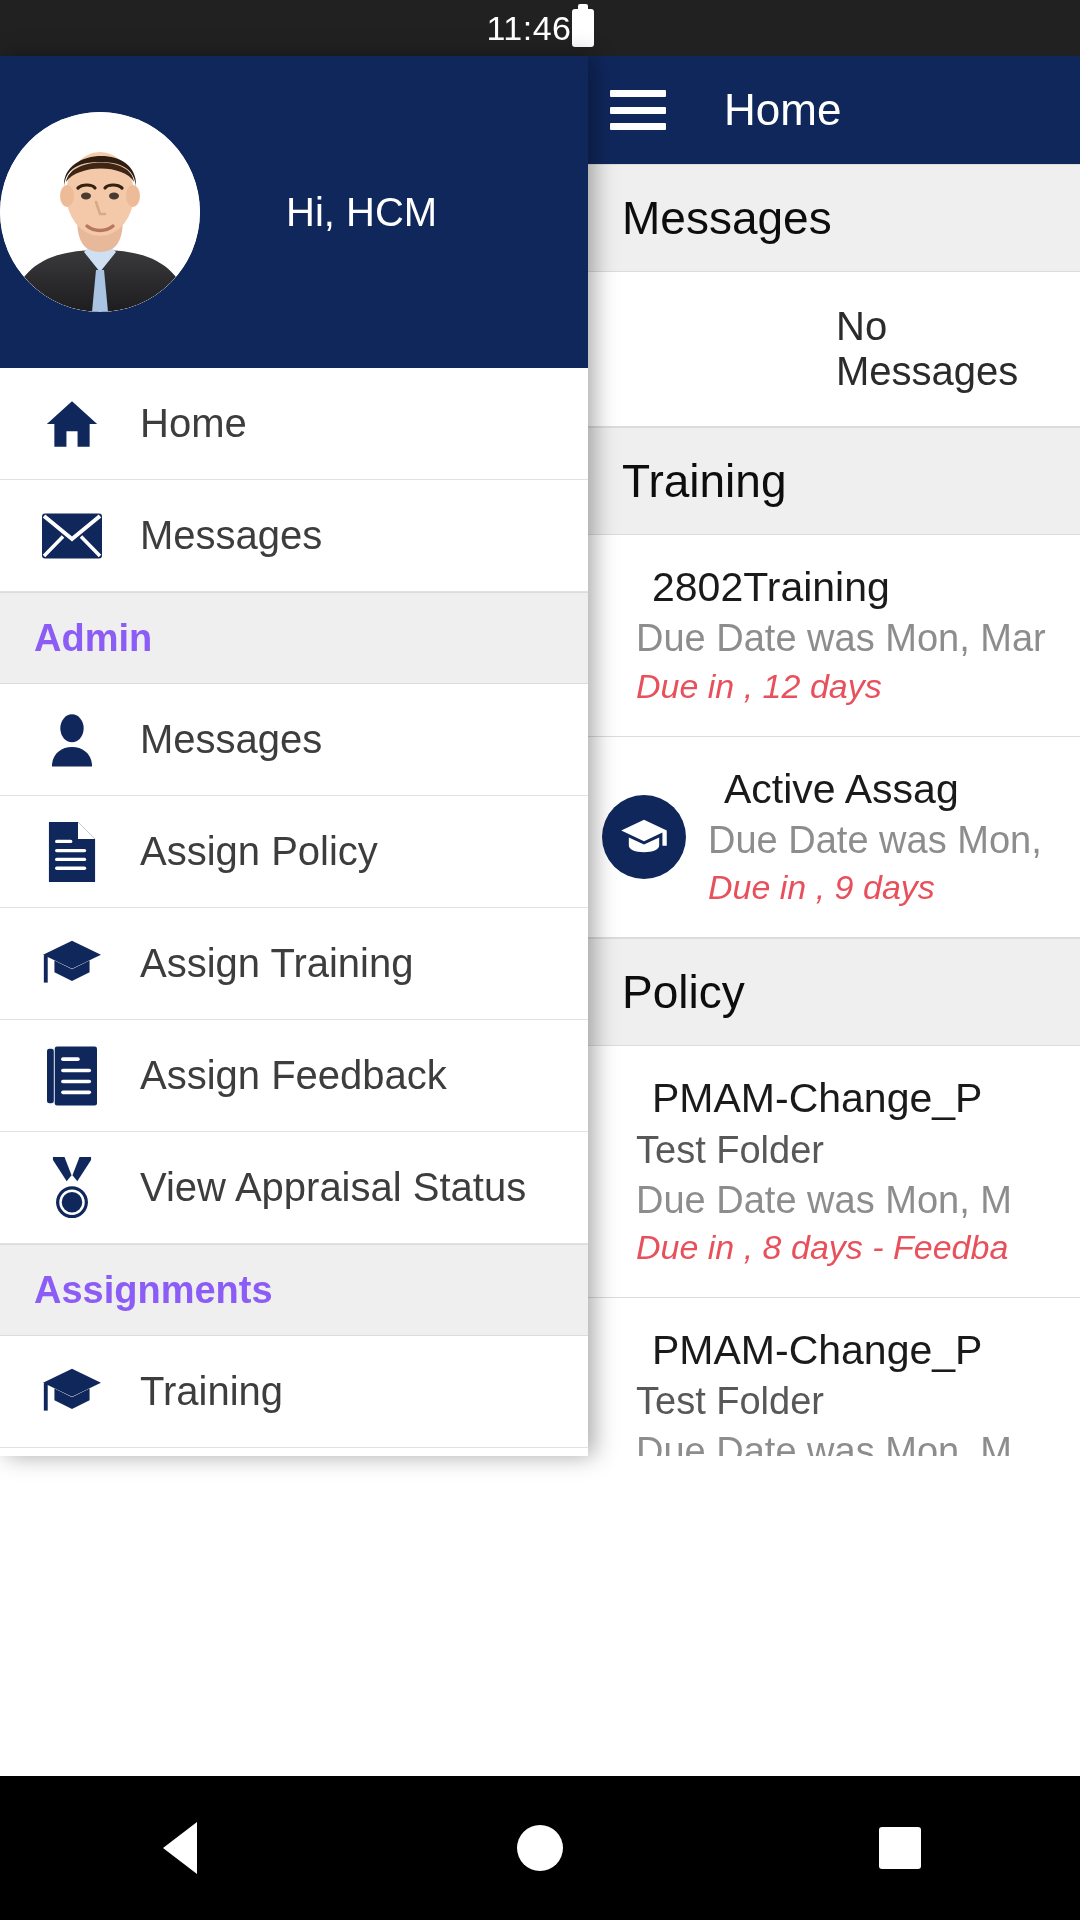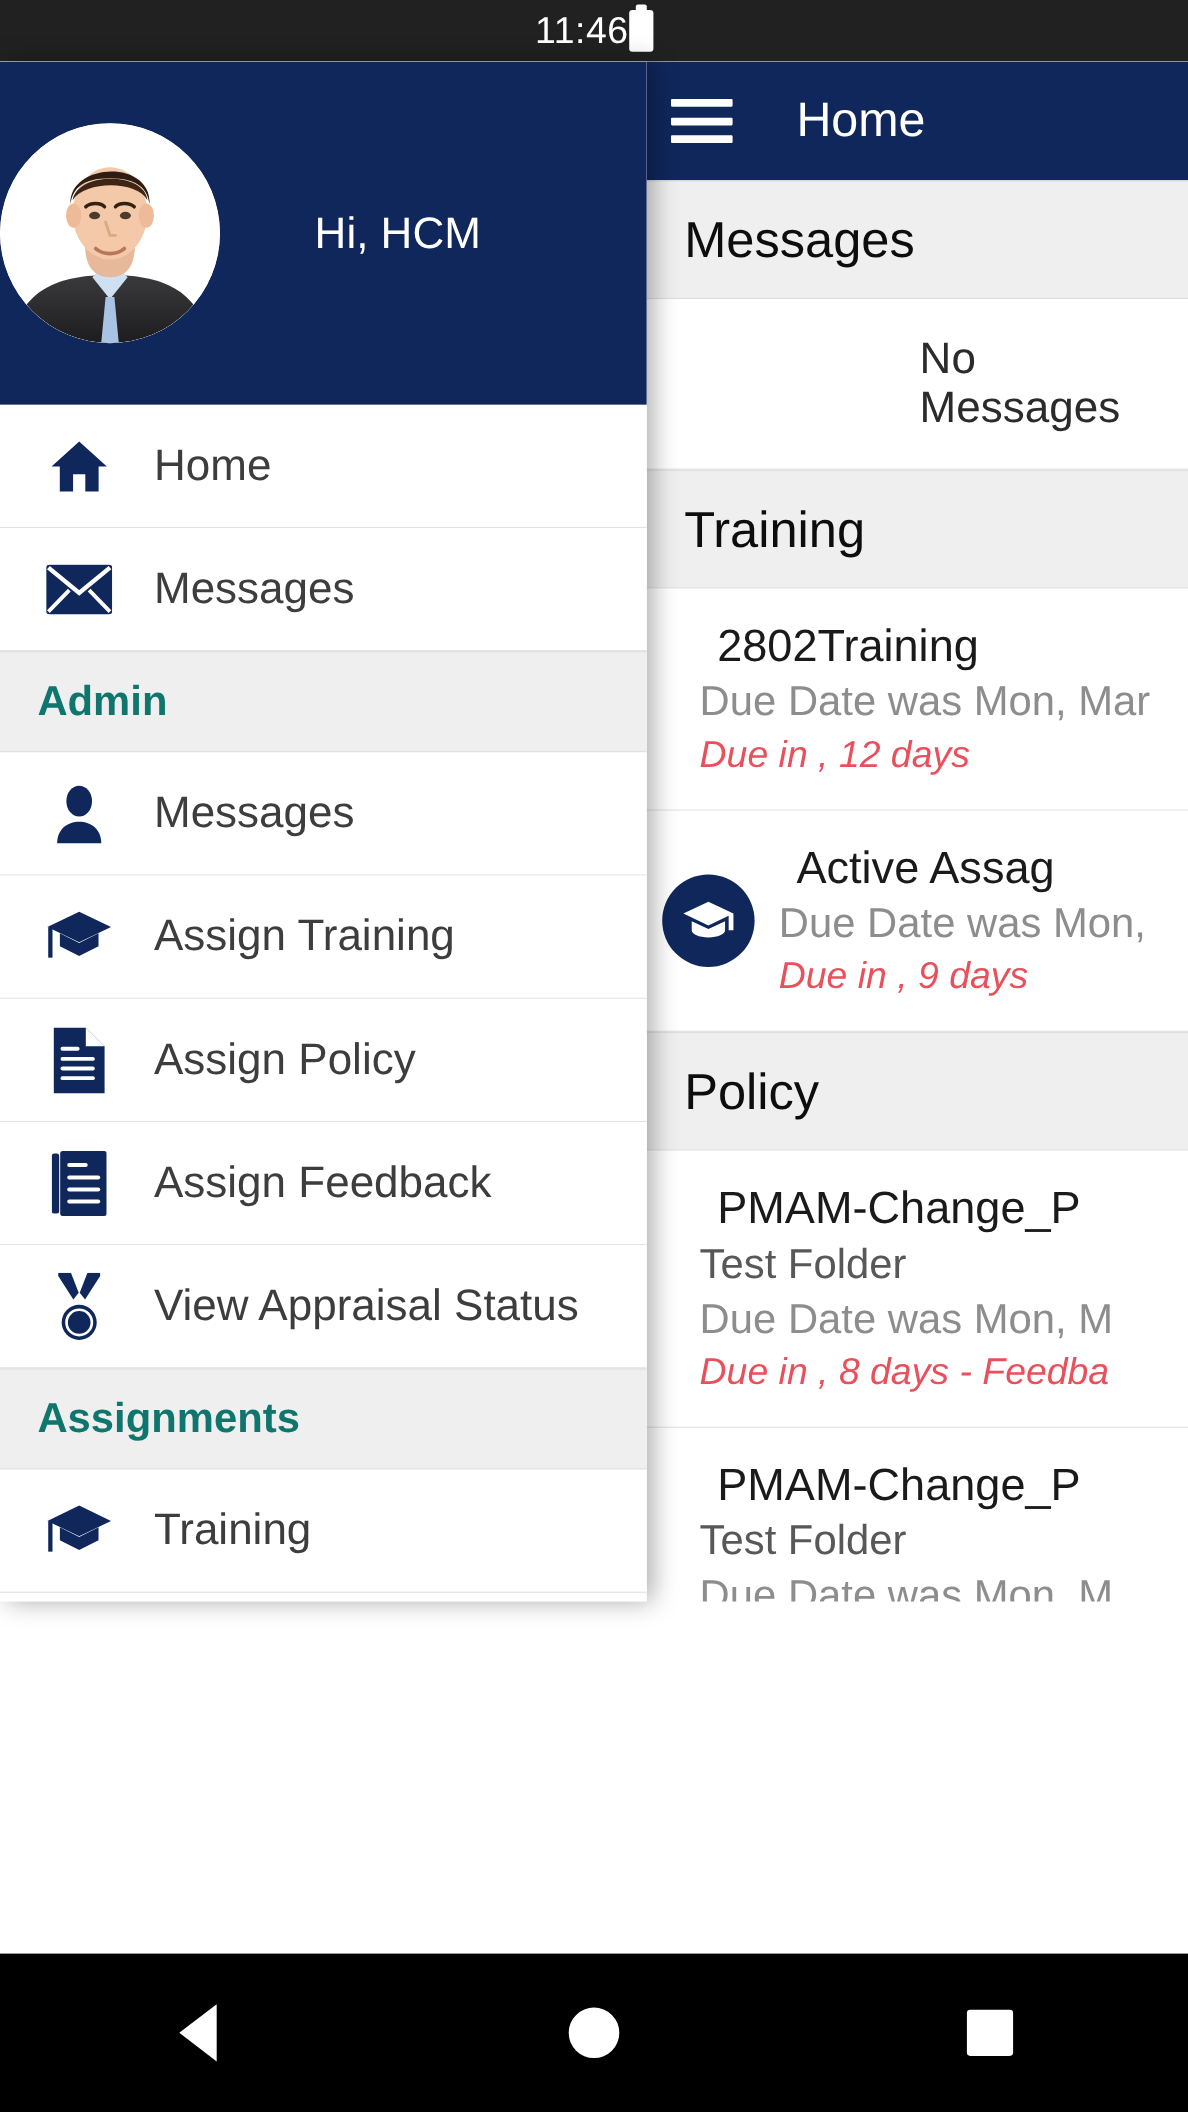--- a/index.html
+++ b/index.html
@@ -85,21 +85,21 @@
 
   .d-item {
     display:flex; align-items:center; height:112px; padding-left:30px;
     border-bottom:1px solid #e2e2e2; background:#ffffff; cursor:pointer;
   }
   .d-ico { width:84px; flex:0 0 84px; display:flex; align-items:center; justify-content:center; }
   .d-label { font-size:40px; color:#3d3d3d; margin-left:26px; }
   .d-sec {
     background:#efefef; border-top:1px solid #dcdcdc; border-bottom:1px solid #dcdcdc;
     height:92px; display:flex; align-items:center; padding-left:34px;
-    font-size:38px; font-weight:bold; color:#0f766e;
+    font-size:38px; font-weight:bold; color:#8b5cf6;
   }
 
   
   .navbar {
     position:absolute; left:0; bottom:0; width:1080px; height:144px; background:#000000;
     display:flex; align-items:center; justify-content:space-around;
   }
   .nav-btn { width:120px; height:120px; display:flex; align-items:center; justify-content:center; cursor:pointer;}
   .tri { width:0;height:0; border-top:26px solid transparent; border-bottom:26px solid transparent; border-right:34px solid #ffffff;}
   .circ { width:46px;height:46px;border-radius:50%;background:#ffffff;}
@@ -243,47 +243,47 @@
         <svg viewBox="0 0 24 24" width="56" height="56" fill="#10275c">
           <ellipse cx="12" cy="7" rx="5" ry="6"></ellipse>
           <path d="M3.4 23.4c0-5.4 3.9-8.4 8.6-8.4s8.6 3 8.6 8.4z"></path>
         </svg>
       </span>
       <span class="d-label">Messages</span>
     </div>
 
     <div class="d-item">
       <span class="d-ico">
-        <svg viewBox="0 0 24 20" width="62" height="52" fill="#10275c">
-          <path d="M12 1 0.8 6.4 12 11.8 23.2 6.4z"></path>
-          <path d="M5.2 8.6v4.6L12 16.6l6.8-3.4V8.6L12 12z"></path>
-          <rect x="1.1" y="6.6" width="1.5" height="10.6"></rect>
-        </svg>
-      </span>
-      <span class="d-label">Assign Training</span>
-    </div>
-
-    <div class="d-item">
-      <span class="d-ico">
         <svg viewBox="0 0 20 26" width="48" height="60">
           <path d="M0 0h12.6L20 7.4V26H0z" fill="#10275c"></path>
           <path d="M12.6 0 20 7.4h-7.4z" fill="#ffffff"></path>
           <g stroke="#ffffff" stroke-width="1.5" stroke-linecap="round">
             <path d="M3.4 8.4h6"></path>
               <path d="M3.4 12.4h12"></path>
             <path d="M3.4 16.2h12"></path>
               <path d="M3.4 20h12"></path>
           </g>
         </svg>
       </span>
       <span class="d-label">Assign Policy</span>
     </div>
 
     <div class="d-item">
       <span class="d-ico">
+        <svg viewBox="0 0 24 20" width="62" height="52" fill="#10275c">
+          <path d="M12 1 0.8 6.4 12 11.8 23.2 6.4z"></path>
+          <path d="M5.2 8.6v4.6L12 16.6l6.8-3.4V8.6L12 12z"></path>
+          <rect x="1.1" y="6.6" width="1.5" height="10.6"></rect>
+        </svg>
+      </span>
+      <span class="d-label">Assign Training</span>
+    </div>
+
+    <div class="d-item">
+      <span class="d-ico">
         <svg viewBox="0 0 22 26" width="50" height="60">
           <rect x="0" y="1" width="3" height="24" rx="1" fill="#10275c"></rect>
           <rect x="3.4" y="0" width="18.6" height="26" rx="1" fill="#10275c"></rect>
           <g stroke="#ffffff" stroke-width="1.6" stroke-linecap="round">
             <path d="M7 5.6h6.6"></path>
               <path d="M7 10.6h11.6"></path>
             <path d="M7 15.4h11.6"></path>
               <path d="M7 20.2h11.6"></path>
           </g>
         </svg>

